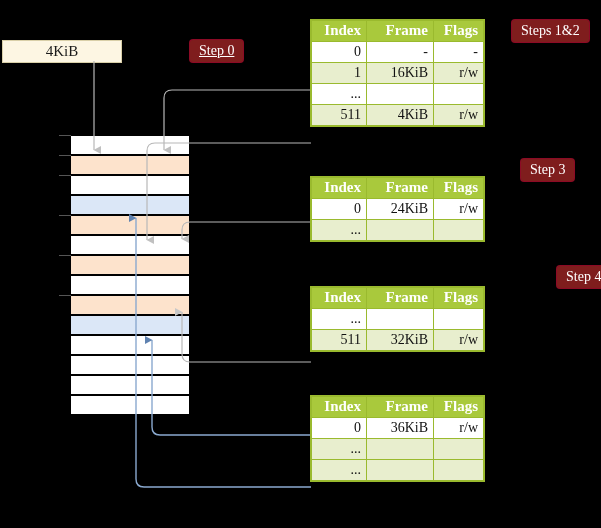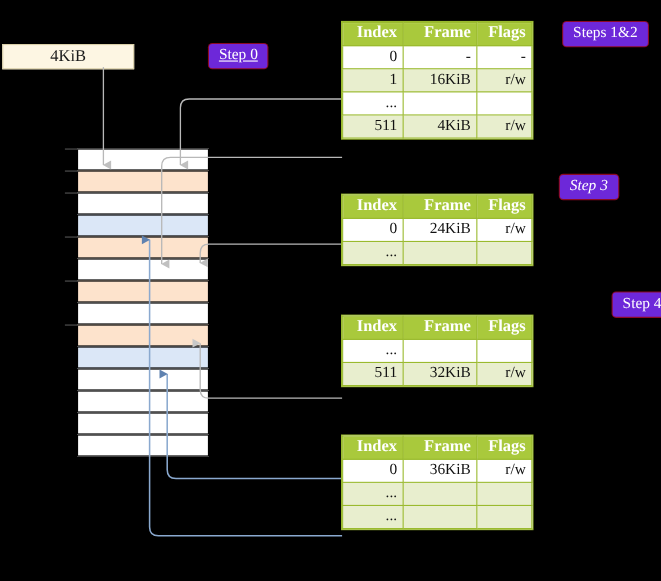--- a/index.html
+++ b/index.html
@@ -5,21 +5,21 @@
   html,body{margin:0;padding:0;background:#000;}
   body{
     width:601px;height:528px;position:relative;overflow:hidden;
     font-family:"Liberation Serif", serif;
   }
   .stage{position:absolute;left:0;top:0;width:601px;height:528px;}
 
   
   .badge{
     position:absolute;
-    background:#6d28d9;
+    background:#7f1d1d;
     color:#ffffff;
     font-family:"Liberation Serif", serif;
     font-size:14px;
     line-height:19px;
     padding:1px 9px 2px 9px;
     border-radius:3px;
     white-space:nowrap;
     box-shadow:0 0 0 1px #8c0a25;
   }
 
@@ -148,21 +148,21 @@
 
       <path d="M311,435 L160,435 Q152,435 152,427 L152,340" marker-end="url(#ahBlueUp)"></path>
 
       <path d="M311,487 L144,487 Q136,487 136,479 L136,218" marker-end="url(#ahBlueUp)"></path>
     </g>
   </svg>
 
   <div>
       <div class="badge" style="left: 190px; top: 40px; text-decoration: underline;">Step 0</div>
       <div class="badge" style="left: 512px; top: 20px;">Steps 1&amp;2</div>
-      <div class="badge" style="left: 509px; top: 159px; font-style: italic;">Step 3</div>
+      <div class="badge" style="left: 521px; top: 159px;">Step 3</div>
       <div class="badge" style="left: 529px; top: 266px; margin-left: 28px;">Step 4</div>
     </div>
 
   <div>
       <table class="ptable" style="left: 311px; top: 20px;">
         <thead>
           <tr>
             <th class="c-index">Index</th>
             <th class="c-frame">Frame</th>
             <th class="c-flags">Flags</th>

